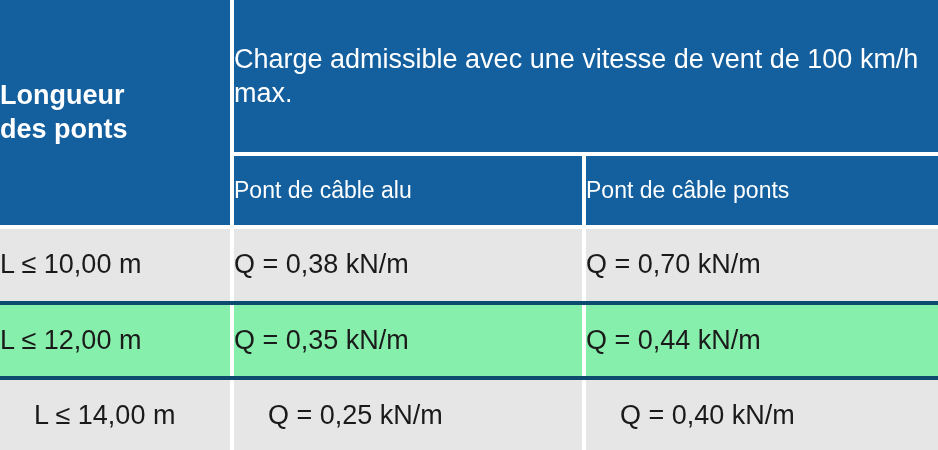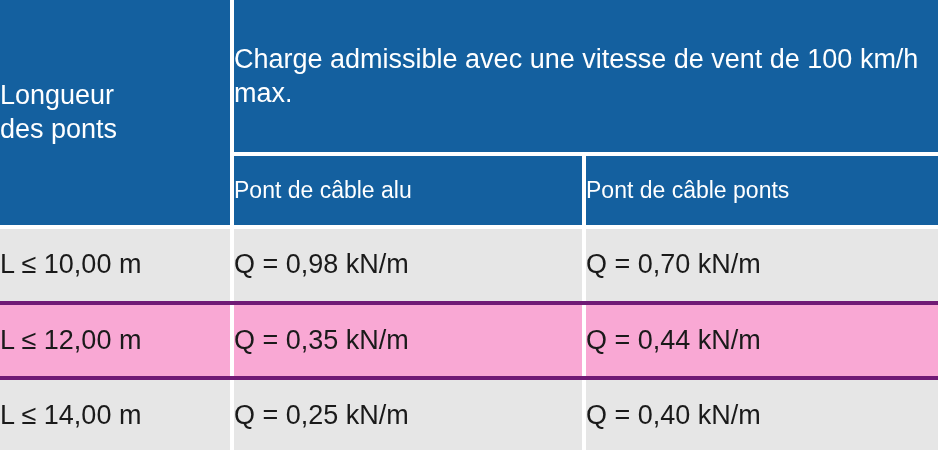--- a/index.html
+++ b/index.html
@@ -42,46 +42,48 @@
   }
   .hdr-rowlabel {
     background: #14609f;
     color: #ffffff;
     font-size: 27px;
     line-height: 1.28;
     padding: 10px 16px;
     border-right: 4px solid #ffffff;
     border-bottom: 4px solid #ffffff;
     vertical-align: middle;
+    font-weight: bold;
   }
   .hdr-span {
     font-size: 27px;
   }
   .hdr-sub {
     font-size: 23px;
   }
   
   .data {
     font-size: 27px;
     color: #1a1a1a;
     padding: 10px 16px;
     border-right: 4px solid #ffffff;
-    border-bottom: 4px solid #701a75;
+    border-bottom: 4px solid #0c4a6e;
   }
   .shade-dark {
     background: #e6e6e6;
   }
   .shade-light {
-    background: #f9a8d4;
+    background: #86efac;
   }
   .lastcol {
     border-right: none;
   }
   .lastrow .data, .lastrow .rowhead {
     border-bottom: none;
+    padding-left: 34px;
   }
   .nowrap {
     white-space: nowrap;
   }
   .col-a { width: 232px; }
   .col-b { width: 352px; }
   .col-c { width: 354px; }
 </style>
 </head>
 <body>
@@ -101,21 +103,21 @@
         </td>
         <td class="hdr hdr-span lastcol" colspan="2">Charge admissible avec une vitesse de vent de 100 km/h max.</td>
       </tr>
       <tr>
         <td class="hdr hdr-sub">Pont de câble alu</td>
         <td class="hdr hdr-sub lastcol">Pont de câble ponts</td>
       </tr>
 
       <tr>
         <td class="data shade-dark nowrap">L ≤ 10,00 m</td>
-        <td class="data shade-dark nowrap">Q = 0,98 kN/m</td>
+        <td class="data shade-dark nowrap">Q = 0,38 kN/m</td>
         <td class="data shade-dark nowrap lastcol">Q = 0,70 kN/m</td>
       </tr>
 
       <tr>
         <td class="data shade-light nowrap">L ≤ 12,00 m</td>
         <td class="data shade-light nowrap">Q = 0,35 kN/m</td>
         <td class="data shade-light nowrap lastcol">Q = 0,44 kN/m</td>
       </tr>
 
       <tr class="lastrow">

